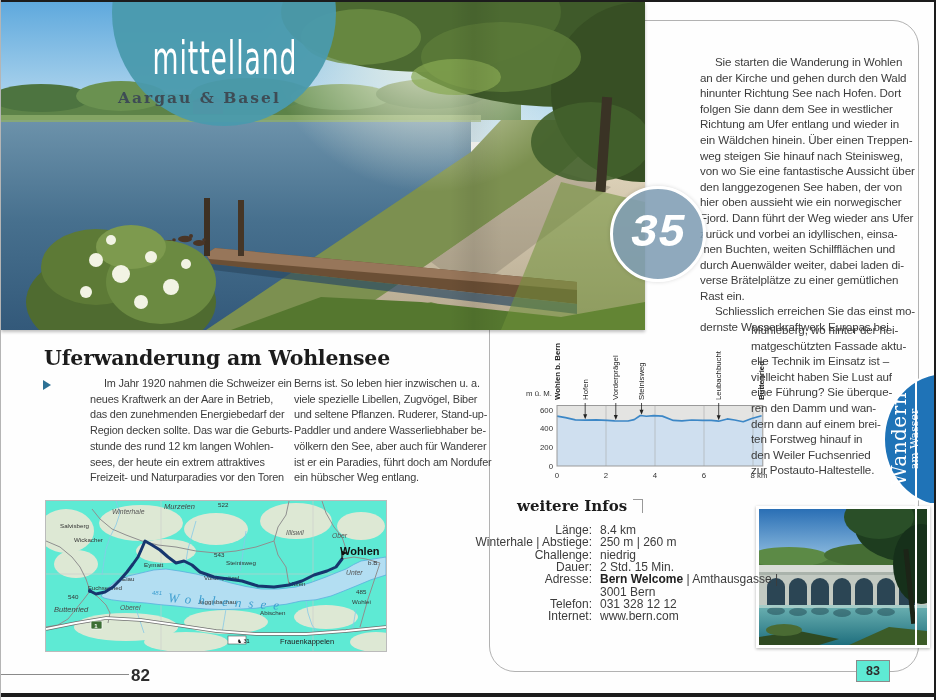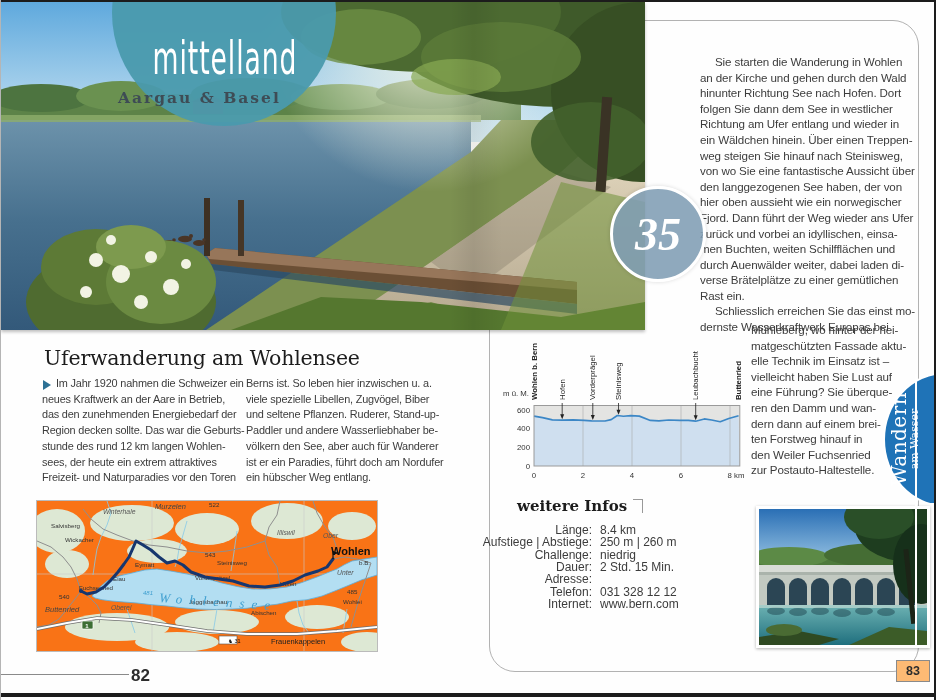--- a/index.html
+++ b/index.html
@@ -17,79 +17,79 @@
   .region-circle{position:absolute;left:112px;top:-100px;width:224px;height:226px;border-radius:50%;
                  background:rgba(74,154,173,.95);z-index:6;}
   .region-title{position:absolute;left:118px;top:30px;width:214px;text-align:center;color:#fff;
                 font-family:"DejaVu Sans",sans-serif;font-size:29px;letter-spacing:1px;
                 transform:scale(.92,1.62);transform-origin:center top;z-index:7;}
   .region-subtitle{position:absolute;left:118px;top:88px;width:214px;text-align:left;color:#3e4c55;
                 font-family:"DejaVu Serif",serif;font-weight:bold;font-size:15.5px;letter-spacing:2px;z-index:7;}
   .badge-35{position:absolute;left:610px;top:186px;width:90px;height:90px;border-radius:50%;
             background:rgba(128,157,180,.88);border:3px solid #fff;z-index:12;
             display:flex;align-items:center;justify-content:center;
-            font-family:Liberation Serif, serif;font-style:italic;font-weight:bold;font-size:46px;color:#fff;
+            font-family:Liberation Mono, monospace;font-style:italic;font-weight:bold;font-size:46px;color:#fff;
             box-shadow:0 0 4px rgba(0,0,0,.15);}
   .gutter{position:absolute;left:450px;top:2px;width:52px;height:328px;z-index:8;pointer-events:none;
           background:linear-gradient(90deg,rgba(0,0,0,0) 0%,rgba(0,0,0,.07) 45%,rgba(0,0,0,0) 100%);}
 
   
   .info-panel{position:absolute;left:489px;top:20px;width:428px;height:650px;border:1px solid #b2b2b2;
               border-radius:26px;z-index:2;}
   .white-border-seg{position:absolute;left:915px;top:374px;width:2px;height:274px;background:#fff;z-index:40;}
 
   
   .desc{position:absolute;color:#3c3c3c;font-size:11.6px;line-height:15.6px;letter-spacing:-.12px;
         white-space:pre;z-index:10;}
   .desc-p1{left:700px;top:54px;text-indent:15px;}
   .desc-p2a{left:700px;top:303px;text-indent:15px;}
   .desc-p2b{left:751px;top:322px;}
 
-  .article-title{position:absolute;left:44px;top:346px;font-family:"DejaVu Serif",serif;font-weight:normal;
+  .article-title{position:absolute;left:44px;top:346px;font-family:"DejaVu Serif",serif;font-weight:bold;
                  font-size:20.5px;color:#1c1c1c;letter-spacing:-.2px;z-index:10;}
   .col{position:absolute;top:376px;font-size:10.9px;line-height:15.7px;letter-spacing:-.18px;
-       white-space:pre;color:#3c3c3c;z-index:10;}
+       white-space:pre;color:#3c3c3c;z-index:10;margin-left:48px;}
   .col1{left:42px;text-indent:14px;}
   .col2{left:246px;}
   .intro-marker{position:absolute;left:43px;top:380px;width:0;height:0;z-index:11;
                 border-left:8px solid #2d7195;border-top:5px solid transparent;border-bottom:5px solid transparent;}
 
   
   .infos-heading{position:absolute;left:517px;top:497px;font-family:"DejaVu Serif",serif;font-weight:bold;
                  font-size:15px;color:#1c1c1c;z-index:10;}
   .infos-bracket{display:inline-block;width:9px;height:13px;border-top:1px solid #999;border-right:1px solid #999;
                  margin-left:6px;transform:translateY(2px);}
   .infos-rows{position:absolute;left:455px;top:524px;width:290px;font-size:12px;line-height:12.35px;z-index:10;}
   .infos-row{display:flex;}
   .infos-label{width:137px;text-align:right;flex:none;color:#3c3c3c;}
   .infos-value{margin-left:8px;white-space:pre;color:#3c3c3c;}
   .infos-value b{font-weight:bold;color:#222;}
 
   
-  .chart-wrap{position:absolute;left:501px;top:342px;width:244px;height:146px;z-index:9;}
-  .map-wrap{position:absolute;left:36px;top:500px;width:340px;height:150px;border:1px solid #bbb;z-index:9;
-            background:#f97316;}
+  .chart-wrap{position:absolute;left:524px;top:342px;width:244px;height:146px;z-index:9;}
+  .map-wrap{position:absolute;left:45px;top:500px;width:340px;height:150px;border:1px solid #bbb;z-index:9;
+            background:#5eead4;}
   .bridge-photo{position:absolute;left:756px;top:506px;width:168px;height:136px;border:3px solid #fff;
                 box-shadow:0 1px 3px rgba(0,0,0,.3);z-index:9;overflow:hidden;}
 
   
   .tab-wrap{position:absolute;left:880px;top:372px;width:56px;height:131px;overflow:hidden;z-index:30;}
   .tab-circle{position:absolute;left:3px;top:0;width:120px;height:131px;border-radius:50% / 50%;
               background:#1f73b7;border:2px solid #fff;}
   .tab-text{position:absolute;left:-37px;top:48px;width:130px;height:38px;transform:rotate(-90deg);
             text-align:center;color:#fff;}
   .tab-line1{font-family:"DejaVu Serif",serif;font-size:20px;letter-spacing:.5px;line-height:20px;}
   .tab-line2{font-family:"DejaVu Serif",serif;font-size:11px;line-height:11px;}
 
   
   .pageno-left{position:absolute;left:131px;top:666px;font-size:17px;font-weight:bold;color:#2d2d2d;z-index:20;}
   .pageno-left-line{position:absolute;left:1px;top:674px;width:128px;height:1px;background:#8a8a8a;z-index:20;}
   .pageno-right{position:absolute;left:856px;top:660px;width:32px;height:20px;border:1px solid #8a8a8a;
-                background:#fdba74;display:flex;align-items:center;justify-content:center;
-                font-size:12.5px;font-weight:bold;color:#2d2d2d;z-index:20;margin-left:40px;}
+                background:#5eead4;display:flex;align-items:center;justify-content:center;
+                font-size:12.5px;font-weight:bold;color:#2d2d2d;z-index:20;}
 </style>
 </head>
 <body>
 
 <div class="spread">
 
   <div class="main-photo">
     <svg width="644" height="328" viewBox="0 0 644 328">
       <defs>
         <linearGradient id="sky" x1="0" y1="0" x2="0" y2="1">
@@ -274,33 +274,35 @@
 
   <div class="infos-heading">
     <span>weitere Infos</span><span class="infos-bracket"></span>
   </div>
   <div class="infos-rows">
     <div class="infos-row">
       <div class="infos-label">Länge:</div>
       <div class="infos-value">8.4 km</div>
     </div>
     <div class="infos-row">
-      <div class="infos-label">Aufstiege | Abstiege:</div>
+      <div class="infos-label">Winterhale | Abstiege:</div>
       <div class="infos-value">250 m | 260 m</div>
     </div>
     <div class="infos-row">
       <div class="infos-label">Challenge:</div>
       <div class="infos-value">niedrig</div>
     </div>
     <div class="infos-row">
       <div class="infos-label">Dauer:</div>
       <div class="infos-value">2 Std. 15 Min.</div>
     </div>
     <div class="infos-row">
       <div class="infos-label">Adresse:</div>
+      <div class="infos-value"><b>Bern Welcome</b><span> | Amthausgasse |
+3001 Bern</span></div>
     </div>
     <div class="infos-row">
       <div class="infos-label">Telefon:</div>
       <div class="infos-value">031 328 12 12</div>
     </div>
     <div class="infos-row">
       <div class="infos-label">Internet:</div>
       <div class="infos-value">www.bern.com</div>
     </div>
   </div>

